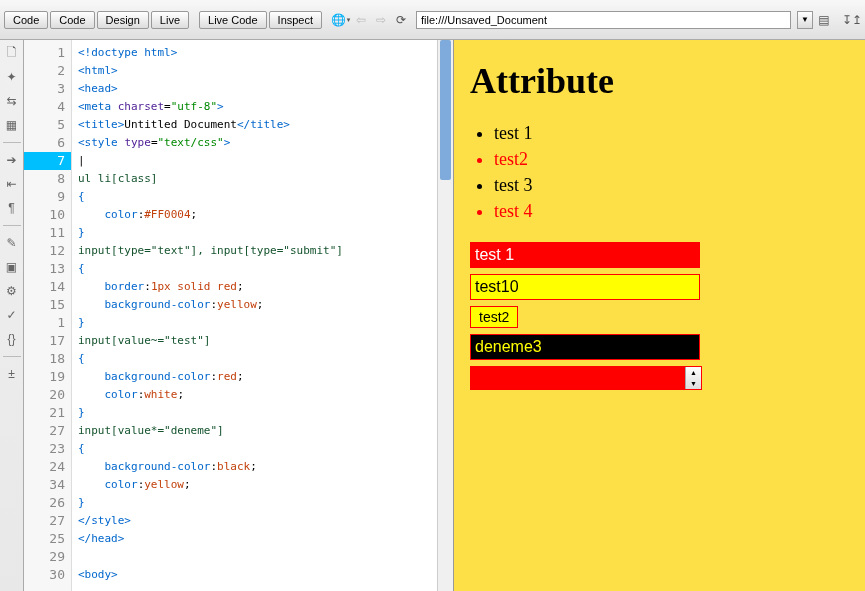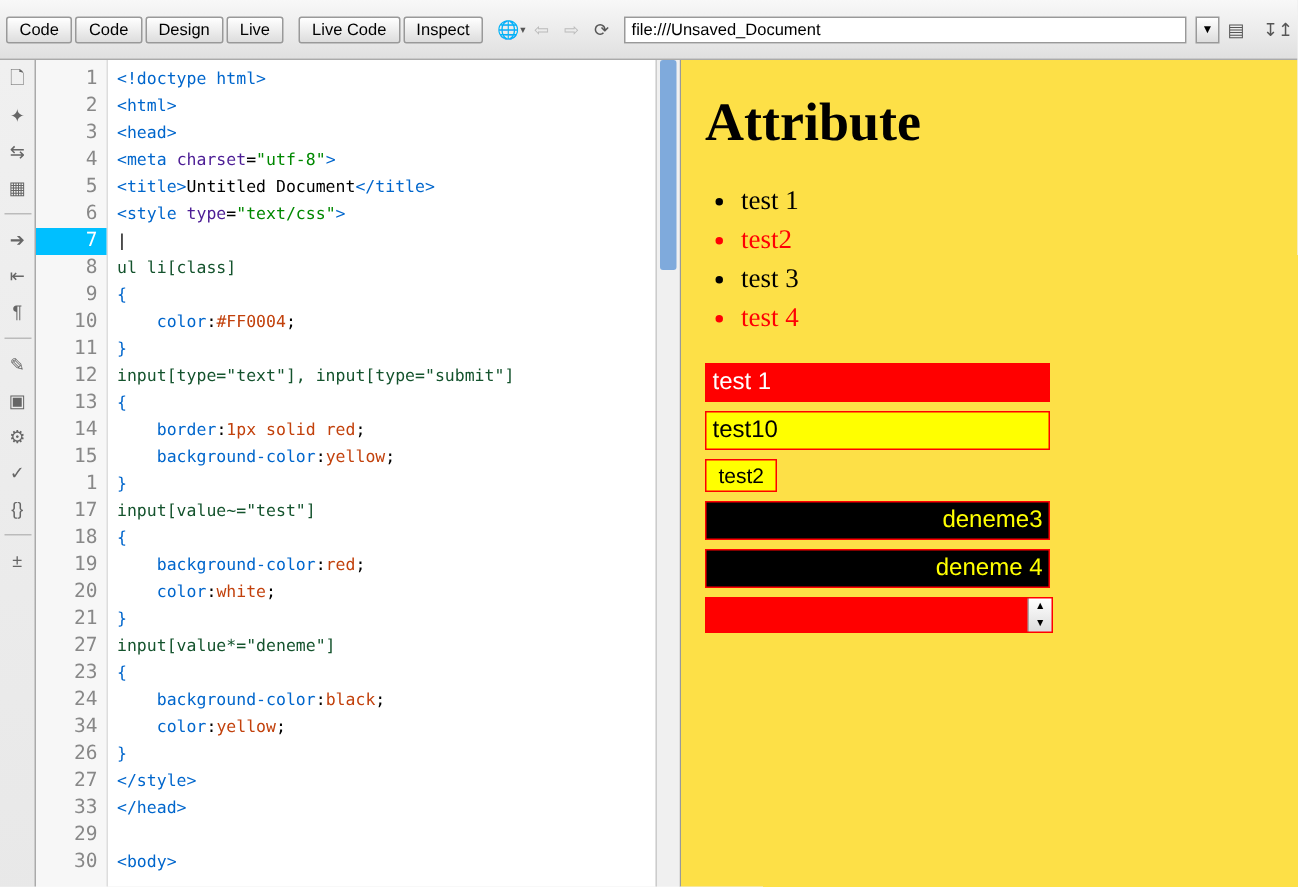--- a/index.html
+++ b/index.html
@@ -38,21 +38,21 @@
 .hscroll .lar, .hscroll .rar { width: 14px; height: 14px; display: inline-flex; align-items: center; justify-content: center; font-size: 9px; color: #666; background: linear-gradient(#fff,#ddd); border: 1px solid #bbb; }
 .hscroll .rar { float: right; }
 
 .preview-pane { flex: 1; background: #fde047; overflow: auto; padding: 12px 16px; }
 .pv-h1 { font-family: 'Times New Roman', serif; font-size: 36px; font-weight: bold; margin: 8px 0 18px 0; }
 .pv-ul { margin: 0 0 18px 24px; }
 .pv-ul li { font-family: 'Times New Roman', serif; font-size: 18px; line-height: 26px; list-style: disc; }
 .pv-ul li.red { color: #FF0004; }
 .pv-input { display: block; width: 230px; border: 1px solid red; background: yellow; font-family: Arial; font-size: 16px; padding: 2px 4px; margin-bottom: 6px; height: 26px; }
 .pv-input.red { background: red; color: white; }
-.pv-input.black { background: black; color: yellow; text-align: right; }
+.pv-input.black { background: black; color: yellow; }
 .pv-btn { border: 1px solid red; background: yellow; font-size: 14px; padding: 2px 8px; margin-bottom: 6px; }
 .pv-num { display: inline-block; width: 232px; height: 24px; background: red; border: 1px solid red; position: relative; }
 .pv-num .spin { position: absolute; right: 0; top: 0; bottom: 0; width: 16px; background: linear-gradient(#fff,#ddd); border-left: 1px solid #aaa; display: flex; flex-direction: column; }
 .pv-num .spin span { flex: 1; display: flex; align-items: center; justify-content: center; font-size: 7px; }
 </style>
 </head>
 <body>
 
 <div class="toolbar">
   <button class="tb-btn">Code</button>
@@ -116,21 +116,21 @@
         <div class="ln">18</div>
         <div class="ln">19</div>
         <div class="ln">20</div>
         <div class="ln">21</div>
         <div class="ln">27</div>
         <div class="ln">23</div>
         <div class="ln">24</div>
         <div class="ln">34</div>
         <div class="ln">26</div>
         <div class="ln">27</div>
-        <div class="ln">33</div>
+        <div class="ln">25</div>
         <div class="ln">29</div>
         <div class="ln">30</div>
       </div>
     <div class="code" id="code"><div class="line"><span class="t-tag">&lt;!doctype html&gt;</span></div><div class="line"><span class="t-tag">&lt;html&gt;</span></div><div class="line"><span class="t-tag">&lt;head&gt;</span></div><div class="line"><span class="t-tag">&lt;meta</span> <span class="t-attr">charset</span>=<span class="t-str">"utf-8"</span><span class="t-tag">&gt;</span></div><div class="line"><span class="t-tag">&lt;title&gt;</span>Untitled Document<span class="t-tag">&lt;/title&gt;</span></div><div class="line"><span class="t-tag">&lt;style</span> <span class="t-attr">type</span>=<span class="t-str">"text/css"</span><span class="t-tag">&gt;</span></div><div class="line">|</div><div class="line"><span class="t-sel">ul li[class]</span></div><div class="line"><span class="t-punc">{</span></div><div class="line">    <span class="t-prop">color</span>:<span class="t-val">#FF0004</span>;</div><div class="line"><span class="t-punc">}</span></div><div class="line"><span class="t-sel">input[type="text"], input[type="submit"]</span></div><div class="line"><span class="t-punc">{</span></div><div class="line">    <span class="t-prop">border</span>:<span class="t-val">1px solid red</span>;</div><div class="line">    <span class="t-prop">background-color</span>:<span class="t-val">yellow</span>;</div><div class="line"><span class="t-punc">}</span></div><div class="line"><span class="t-sel">input[value~="test"]</span></div><div class="line"><span class="t-punc">{</span></div><div class="line">    <span class="t-prop">background-color</span>:<span class="t-val">red</span>;</div><div class="line">    <span class="t-prop">color</span>:<span class="t-val">white</span>;</div><div class="line"><span class="t-punc">}</span></div><div class="line"><span class="t-sel">input[value*="deneme"]</span></div><div class="line"><span class="t-punc">{</span></div><div class="line">    <span class="t-prop">background-color</span>:<span class="t-val">black</span>;</div><div class="line">    <span class="t-prop">color</span>:<span class="t-val">yellow</span>;</div><div class="line"><span class="t-punc">}</span></div><div class="line"><span class="t-tag">&lt;/style&gt;</span></div><div class="line"><span class="t-tag">&lt;/head&gt;</span></div><div class="line"></div><div class="line"><span class="t-tag">&lt;body&gt;</span></div></div>
     <div class="vscroll">
         <div class="thumb"></div>
       </div>
     <div class="hscroll">
       <span class="lar">◀</span>
       <span class="rar">▶</span>
@@ -138,21 +138,21 @@
   </div>
 
   <div class="preview-pane">
     <h1 class="pv-h1">Attribute</h1>
     <ul class="pv-ul" id="pv-ul">
         <li>test 1</li>
         <li class="red">test2</li>
         <li>test 3</li>
         <li class="red">test 4</li>
       </ul>
-    <div id="pv-inputs"><input class="pv-input red" value="test 1" style=""><input class="pv-input " value="test10" style=""><button class="pv-btn">test2</button><br><input class="pv-input black" value="deneme3" style=""><input class="pv-input black" value="deneme 4" style=""></div>
+    <div id="pv-inputs"><input class="pv-input red" value="test 1" style=""><input class="pv-input " value="test10" style=""><button class="pv-btn">test2</button><br><input class="pv-input black" value="deneme3" style=""></div>
     <div class="pv-num">
       <div class="spin">
         <span>▲</span>
         <span>▼</span>
       </div>
     </div>
   </div>
 </div>
 
 </body></html>

